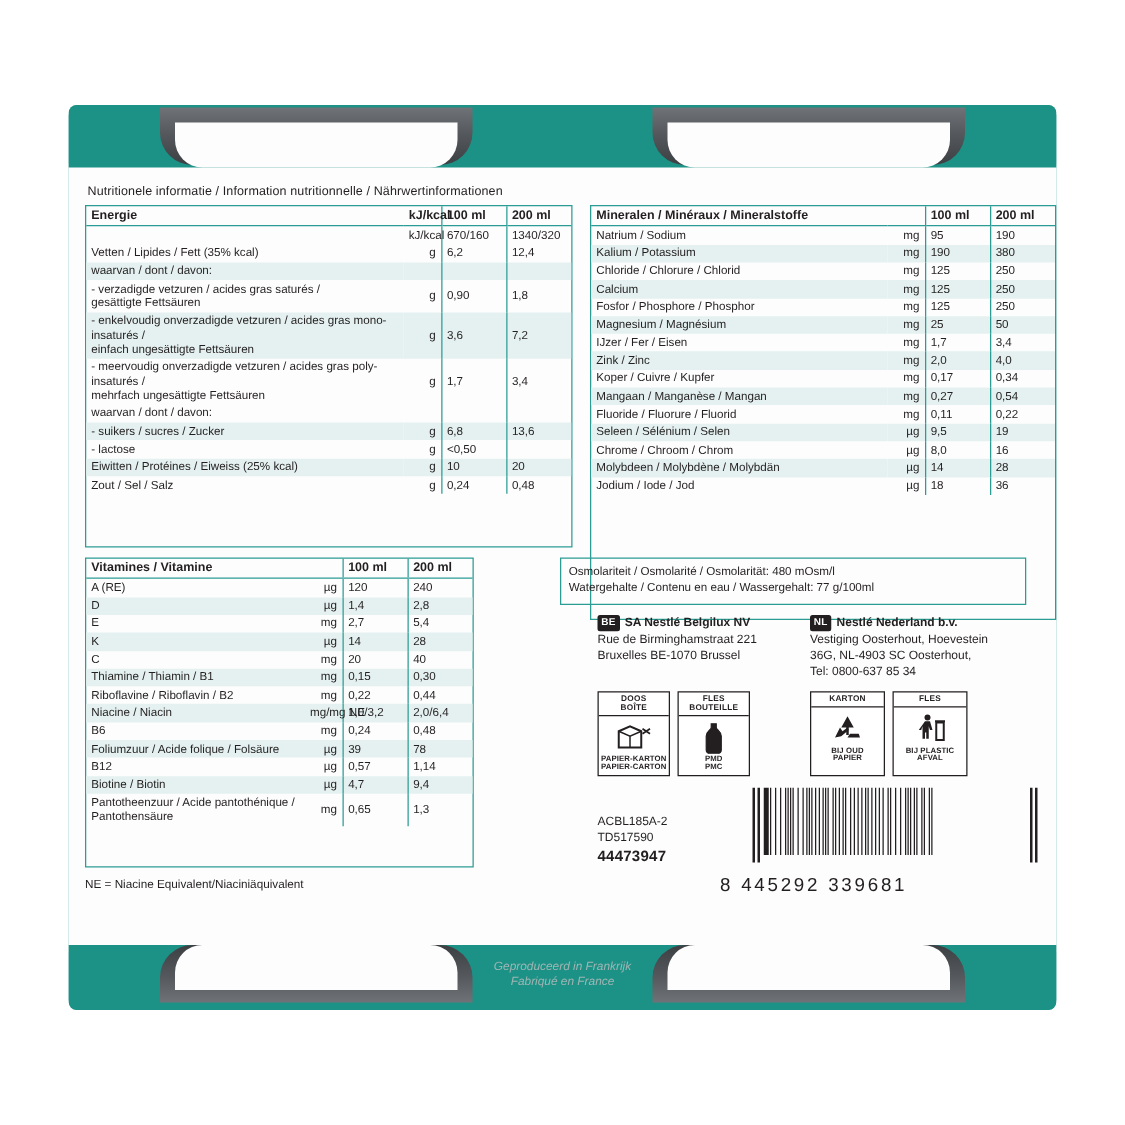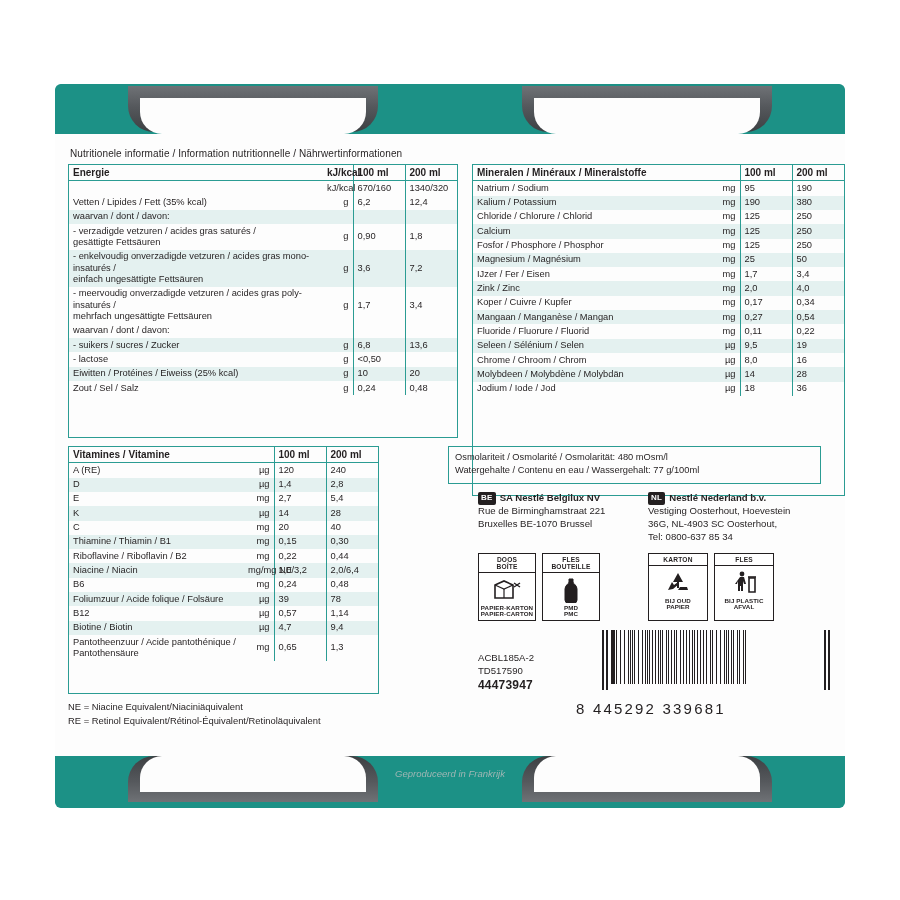--- a/index.html
+++ b/index.html
@@ -231,20 +231,21 @@
   <div class="handle h-top-r"></div>
   <div class="handle-white hw-top-r"></div>
 
   <div class="handle h-bot-l"></div>
   <div class="handle-white hw-bot-l"></div>
   <div class="handle h-bot-r"></div>
   <div class="handle-white hw-bot-r"></div>
 
   <div class="made-in">
     <div>Geproduceerd in Frankrijk</div>
+    <div>Fabriqué en France</div>
   </div>
 
   <div class="label-title">Nutritionele informatie / Information nutritionnelle / Nährwertinformationen</div>
 
   <div class="panel" style="left:68px; top:164px; width:390px; height:274px;">
     <table class="nut">
       <tbody id="energy-body">
           <tr class="hdrow">
             <th class="hd">Energie</th>
             <th class="hd u">kJ/kcal</th>
@@ -642,16 +643,15 @@
         <rect x="143" y="0" width="1" height="54" fill="#231f20"></rect>
         <rect x="145" y="0" width="1" height="54" fill="#231f20"></rect>
         <rect x="224" y="0" width="2" height="60" fill="#231f20"></rect>
         <rect x="228" y="0" width="2" height="60" fill="#231f20"></rect>
       </svg>
   </div>
   <div class="barcode-num">8 445292 339681</div>
 
   <div class="footnotes">
     <div>NE = Niacine Equivalent/Niaciniäquivalent</div>
-    <div>RE = Retinol Equivalent/Rétinol-Équivalent/Retinoläquivalent</div>
   </div>
 
 </div>
 
 </body></html>

